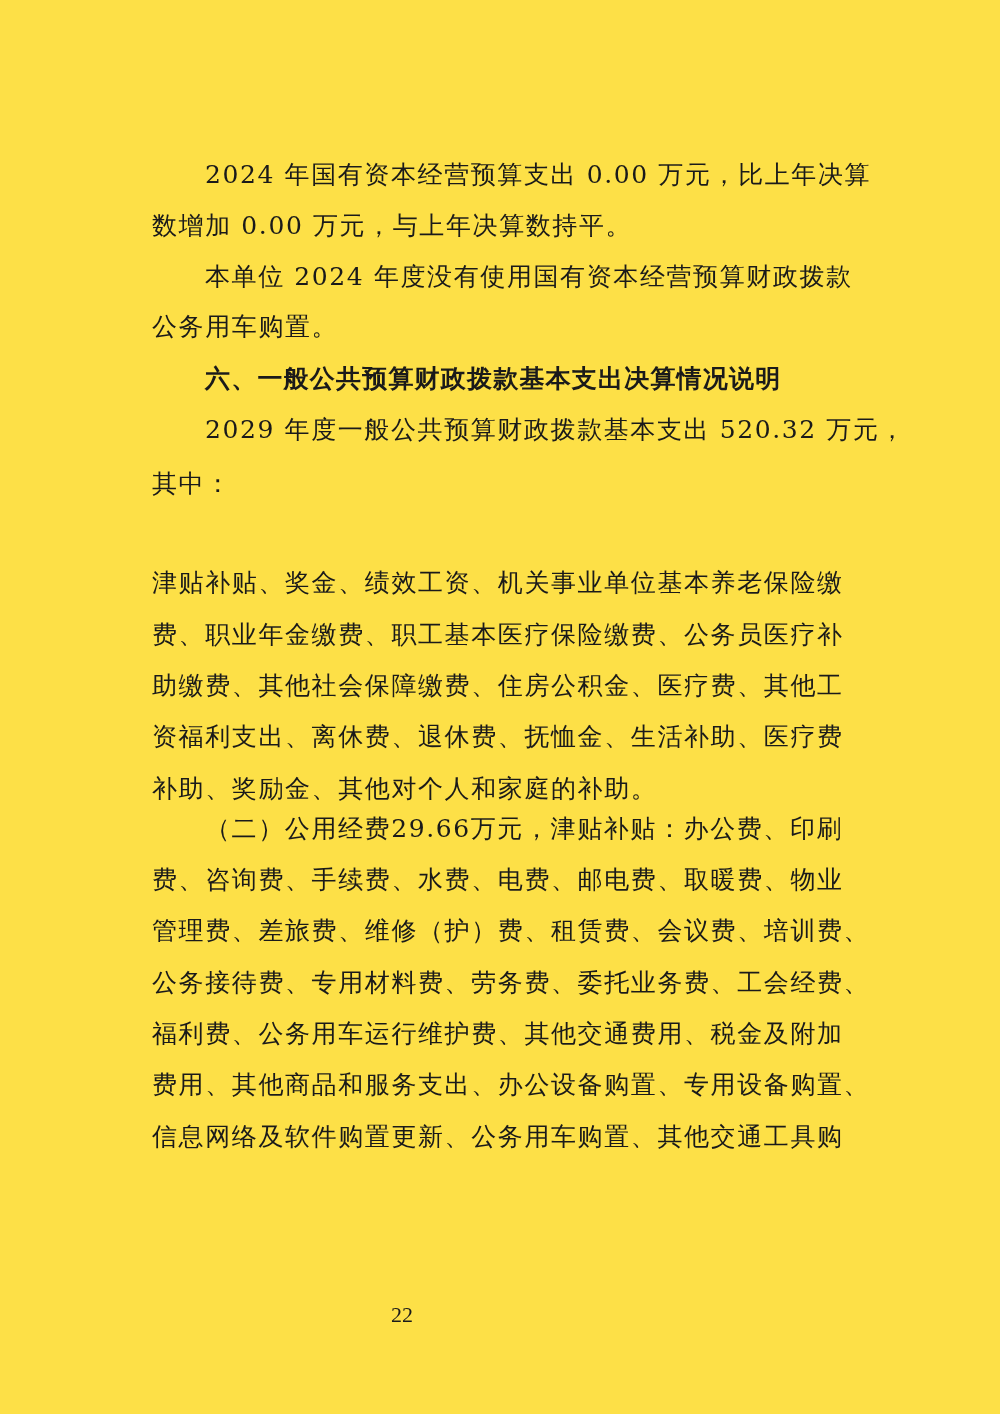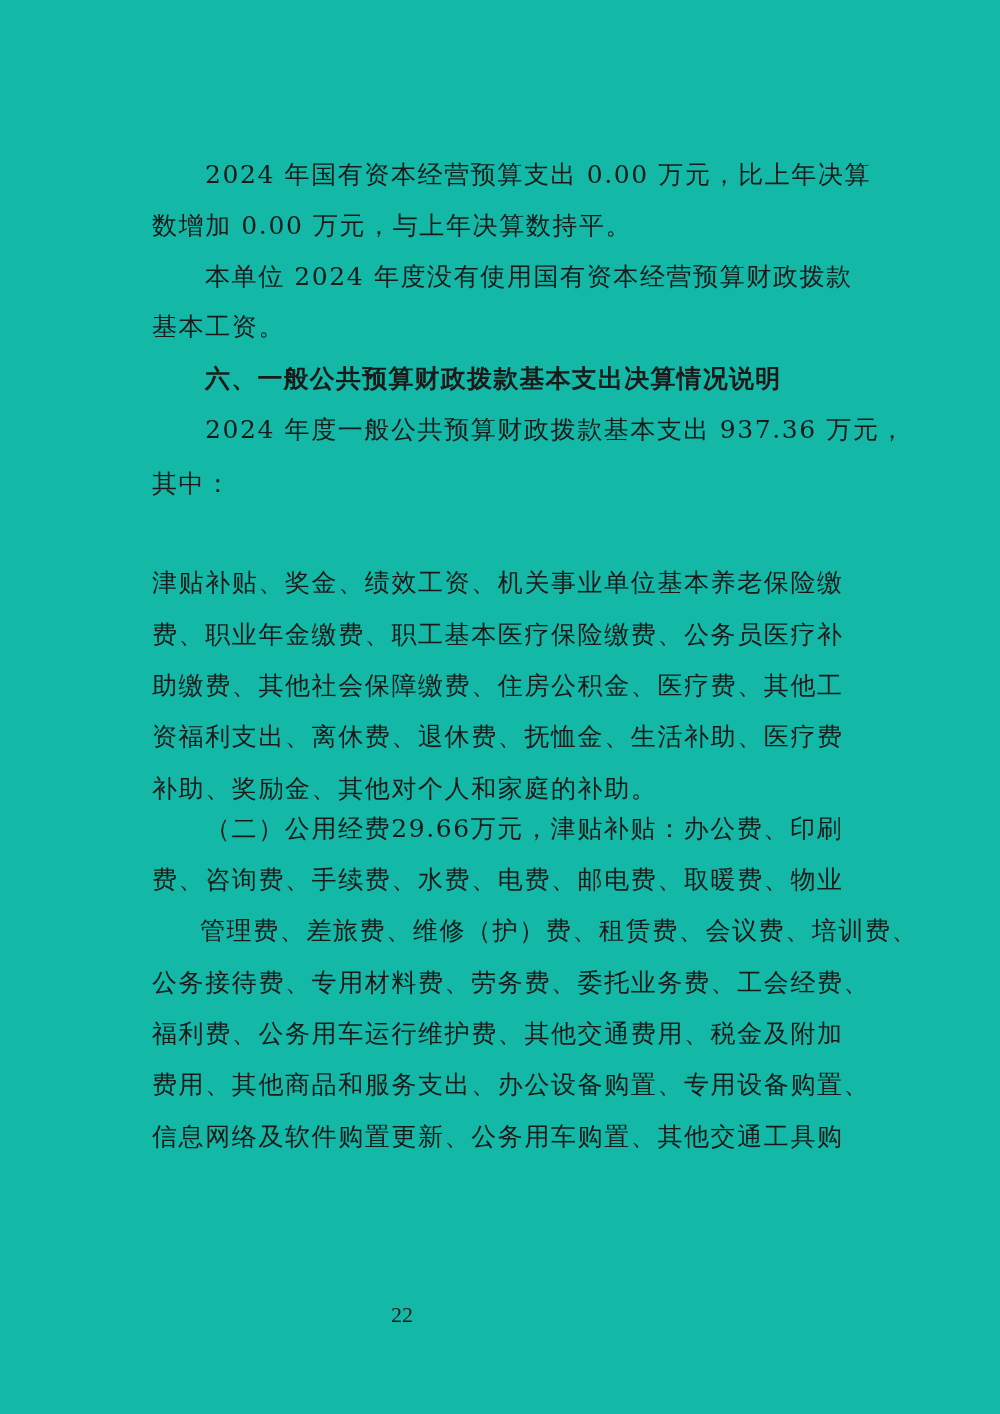--- a/index.html
+++ b/index.html
@@ -12,21 +12,21 @@
     height: 1414px;
     position: relative;
     overflow: hidden;
     font-family: "DejaVu Serif", "Liberation Serif", serif;
     color: #1a1a1a;
   }
   .page {
     position: absolute;
     left: 0; top: 0;
     width: 1000px; height: 1414px;
-    background: #14b8a6;
+    background: #fde047;
   }
   .line {
     position: absolute;
     left: 152px;
     width: 700px;
     height: 40px;
     line-height: 40px;
     font-size: 25px;
     white-space: nowrap;
     letter-spacing: 1.6px;
@@ -51,35 +51,35 @@
 </style>
 </head>
 <body>
 
 <div class="page">
 
   <div class="line indent" style="top:155px;">2024 年国有资本经营预算支出 0.00 万元，比上年决算</div>
   <div class="line" style="top:206px;">数增加 0.00 万元，与上年决算数持平。</div>
 
   <div class="line indent" style="top:257px;">本单位 2024 年度没有使用国有资本经营预算财政拨款</div>
-  <div class="line" style="top:307px;">基本工资。</div>
+  <div class="line" style="top:307px;">公务用车购置。</div>
 
   <div class="line indent heading" style="top:358px;">六、一般公共预算财政拨款基本支出决算情况说明</div>
 
-  <div class="line indent" style="top:410px;">2024 年度一般公共预算财政拨款基本支出 937.36 万元，</div>
+  <div class="line indent" style="top:410px;">2029 年度一般公共预算财政拨款基本支出 520.32 万元，</div>
   <div class="line" style="top:464px;">其中：</div>
 
   <div class="line" style="top:615px;">费、职业年金缴费、职工基本医疗保险缴费、公务员医疗补</div>
   <div class="line" style="top:563px;">津贴补贴、奖金、绩效工资、机关事业单位基本养老保险缴</div>
   <div class="line" style="top:666px;">助缴费、其他社会保障缴费、住房公积金、医疗费、其他工</div>
   <div class="line" style="top:717px;">资福利支出、离休费、退休费、抚恤金、生活补助、医疗费</div>
   <div class="line" style="top:769px;">补助、奖励金、其他对个人和家庭的补助。</div>
 
   <div class="line indent" style="top:809px;">（二）公用经费29.66万元，津贴补贴：办公费、印刷</div>
   <div class="line" style="top:860px;">费、咨询费、手续费、水费、电费、邮电费、取暖费、物业</div>
-  <div class="line" style="top:911px;margin-left:48px;">管理费、差旅费、维修（护）费、租赁费、会议费、培训费、</div>
+  <div class="line" style="top:911px;">管理费、差旅费、维修（护）费、租赁费、会议费、培训费、</div>
   <div class="line" style="top:963px;">公务接待费、专用材料费、劳务费、委托业务费、工会经费、</div>
   <div class="line" style="top:1014px;">福利费、公务用车运行维护费、其他交通费用、税金及附加</div>
   <div class="line" style="top:1065px;">费用、其他商品和服务支出、办公设备购置、专用设备购置、</div>
   <div class="line" style="top:1117px;">信息网络及软件购置更新、公务用车购置、其他交通工具购</div>
 
   <div class="page-number">22</div>
 </div>
 
 </body></html>

